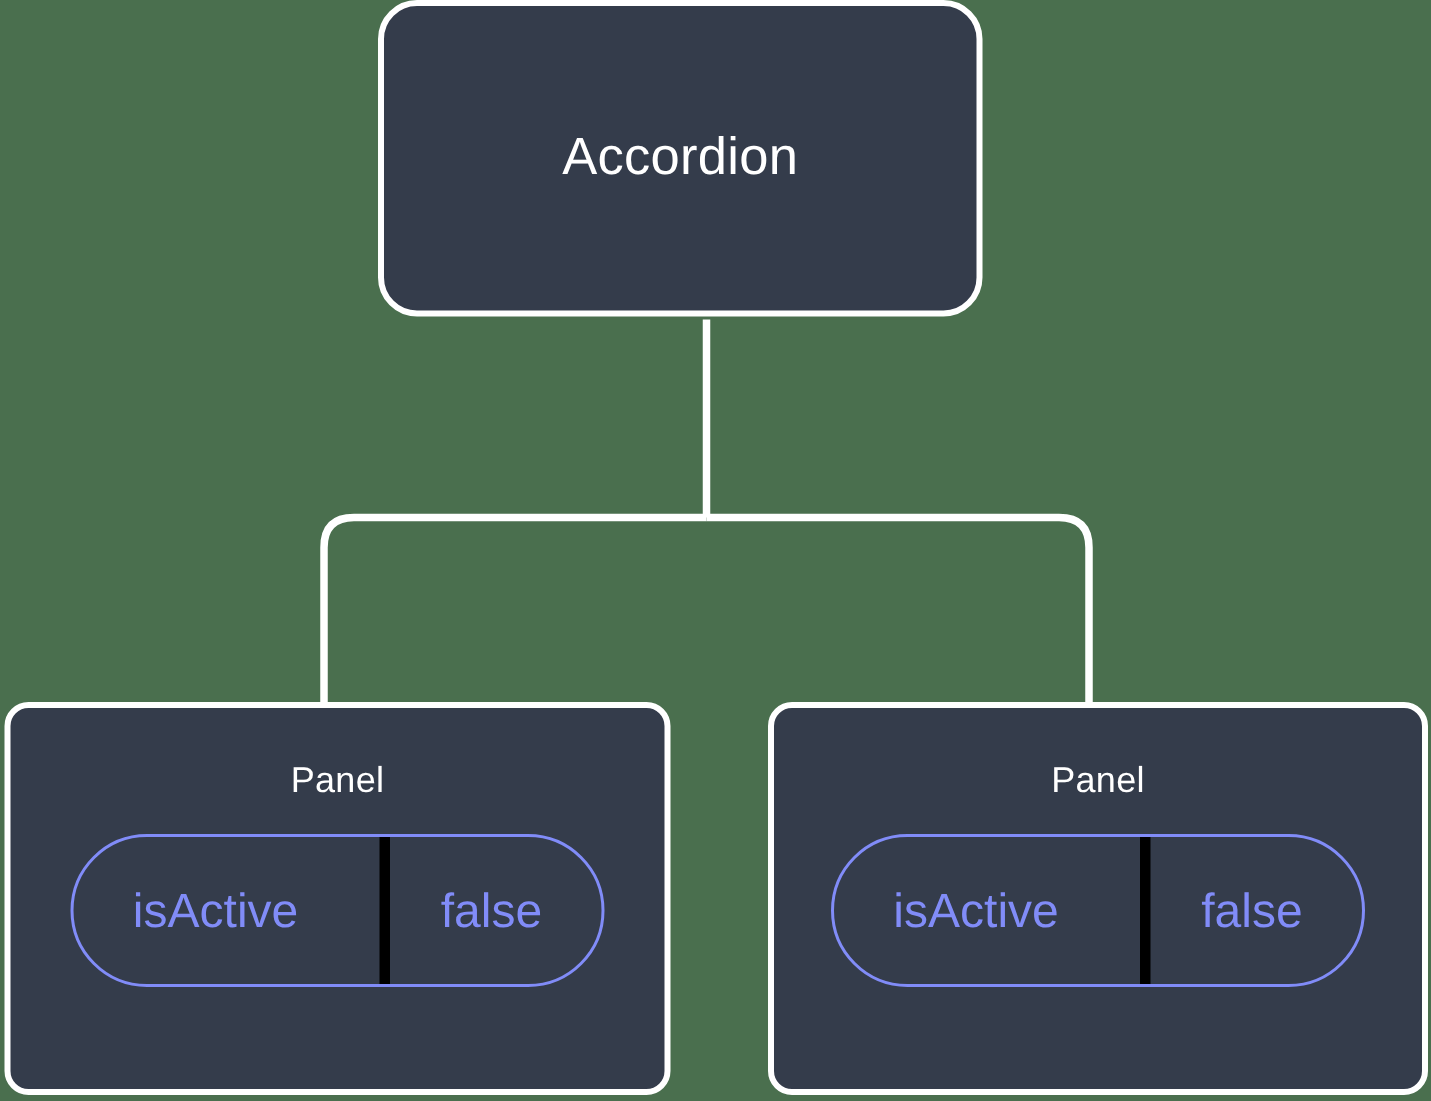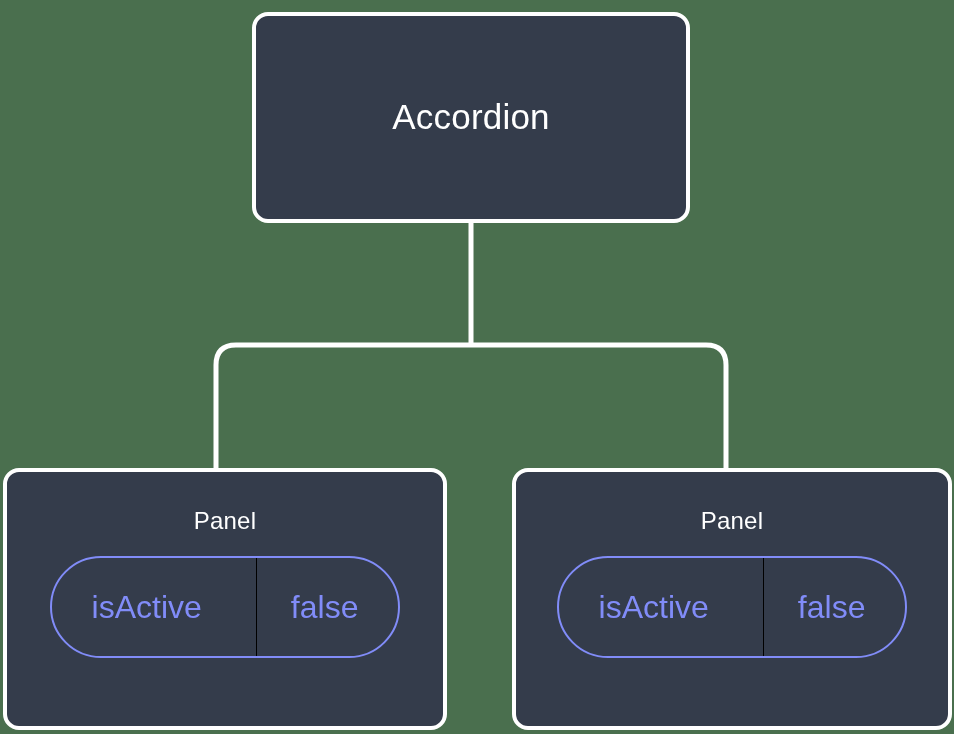--- a/index.html
+++ b/index.html
@@ -35,24 +35,25 @@
     box-sizing: border-box;
     background: #343c4b;
     border: 4px solid #ffffff;
     border-radius: 16px;
     display: flex;
     flex-direction: column;
     align-items: center;
   }
   .node-root {
     left: 252px;
-    top: 12px;
-    width: 438px;
+    top: 0;
+    width: 403px;
     height: 211px;
     justify-content: center;
+    border-radius: 26px;
   }
   .node-leaf-left {
     left: 3px;
     top: 468px;
     width: 444px;
     height: 262px;
     padding-top: 36px;
   }
   .node-leaf-right {
     left: 512px;
@@ -93,21 +94,21 @@
     font-size: 32px;
     line-height: 1;
     white-space: nowrap;
     box-sizing: border-box;
   }
   .prop-key {
     padding: 0 34px 0 40px;
   }
   .prop-value {
     padding: 0 40px 0 34px;
-    border-left: 1px solid #000000;
+    border-left: 7px solid #000000;
     margin-left: 20px;
   }
 </style>
 </head>
 <body>
 
 <div id="diagram-root">
 
   <svg id="edge-layer" viewBox="0 0 954 734" width="954" height="734" xmlns="http://www.w3.org/2000/svg" aria-hidden="true">
 

